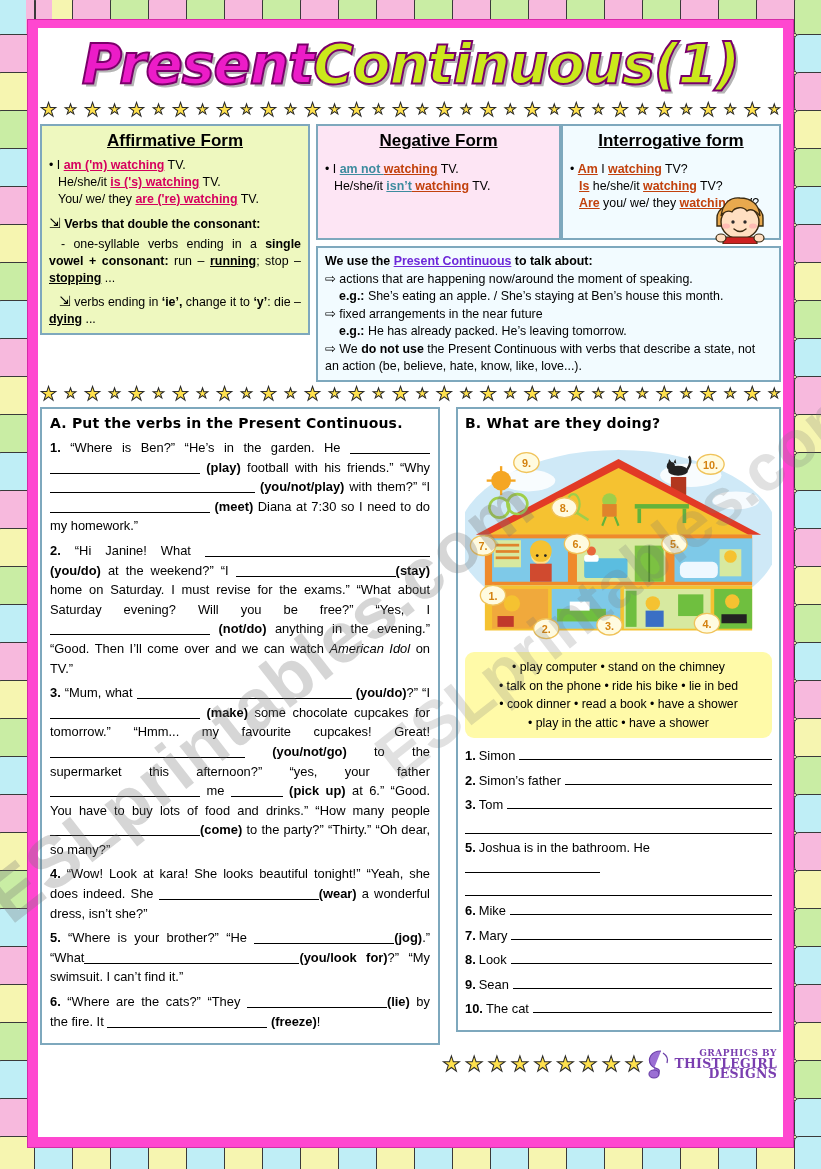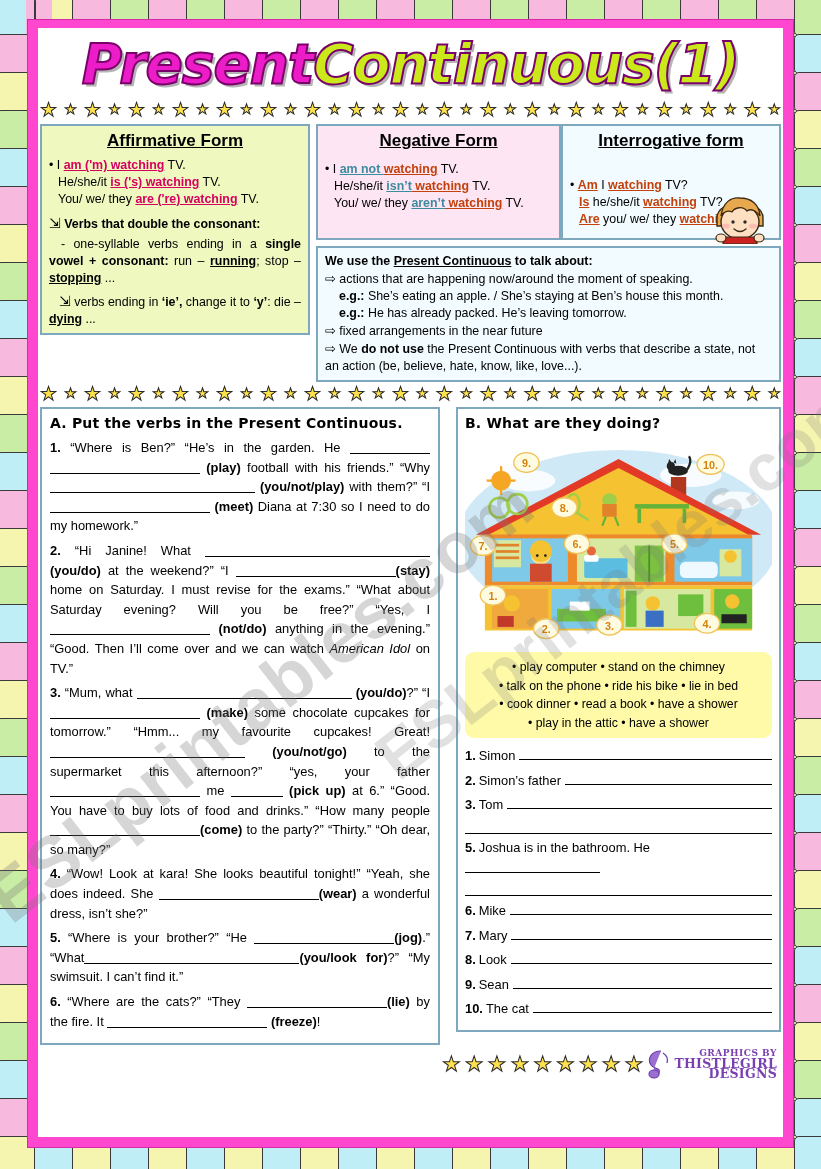--- a/index.html
+++ b/index.html
@@ -92,21 +92,21 @@
   #box-use{background:#f2fbff;position:relative;}
   .ln{font-size:12.4px;line-height:17px;font-family:"Liberation Sans",sans-serif;}
   .bul{color:#000;}
   .red-u{color:#d6005e;font-weight:bold;text-decoration:underline;}
   .teal-u{color:#3d8b9e;font-weight:bold;text-decoration:underline;}
   .mag-u{color:#c2410c;font-weight:bold;text-decoration:underline;}
   .arrow{font-size:13px;}
   .bld{font-weight:bold;}
   .und{text-decoration:underline;font-weight:bold;}
   .just{text-align:justify;}
-  .pc-pink{color:#000000;font-weight:bold;text-decoration:underline;}
+  .pc-pink{color:#6d28d9;font-weight:bold;text-decoration:underline;}
   
   #boy{position:absolute;right:6px;bottom:-6px;width:66px;height:52px;z-index:14;}
   
   #ex-wrap{position:relative;z-index:12;display:flex;gap:16px;padding:3px 2px 0 2px;align-items:flex-start;}
   #ex-a{width:400px;border:2px solid #7ea8bd;padding:6px 8px 7px 8px;box-sizing:border-box;background:transparent;}
   #ex-b{flex:1;border:2px solid #7ea8bd;padding:6px 7px 7px 7px;box-sizing:border-box;background:transparent;}
   .ex-title{
     font-family:"DejaVu Sans",sans-serif;font-weight:bold;font-size:14px;
     margin-bottom:7px;letter-spacing:.2px;
   }
@@ -364,28 +364,25 @@
 
         <div class="gbox" id="box-neg">
           <h3>Negative Form</h3>
           <div class="ln" style="margin-top:10px">
             <span class="bul">•</span>
             <span>I </span><span class="teal-u">am not </span><span class="mag-u">watching</span><span> TV.</span>
           </div>
           <div class="ln" style="padding-left:9px">
             <span>He/she/it </span><span class="teal-u">isn’t</span><span class="mag-u">  watching</span><span> TV.</span>
           </div>
-          <div class="ln" style="padding-left:9px">
-            <span>You/ we/ they </span><span class="teal-u">aren’t</span><span class="mag-u">  watching</span><span> TV.</span>
-          </div>
         </div>
 
         <div class="gbox" id="box-int">
           <h3>Interrogative form</h3>
-          <div class="ln" style="margin-top:26px">
+          <div class="ln" style="margin-top:10px">
             <span class="bul">•</span>
             <span class="mag-u">Am</span><span> I </span><span class="mag-u">watching</span><span> TV?</span>
           </div>
           <div class="ln" style="padding-left:9px">
             <span class="mag-u">Is</span><span>  he/she/it </span><span class="mag-u">watching</span><span> TV?</span>
           </div>
           <div class="ln" style="padding-left:9px">
             <span class="mag-u">Are</span><span>  you/ we/ they  </span><span class="mag-u">watching</span><span> TV?</span>
           </div>
 
@@ -409,26 +406,26 @@
         <div class="ln">
           <span class="bld">We use the </span><span class="pc-pink">Present Continuous</span><span class="bld"> to talk about:</span>
         </div>
         <div class="ln">
           <span class="arrow">⇨</span>
           <span>actions that are happening now/around the moment of speaking.</span>
         </div>
         <div class="ln" style="padding-left:14px">
           <span class="bld">e.g.:</span><span> She’s eating an apple. / She’s staying at Ben’s house this month.</span>
         </div>
-        <div class="ln" style="padding-left:14px">
-          <span class="bld">e.g.:</span><span> He has already packed. He’s leaving tomorrow.</span>
-        </div>
         <div class="ln">
           <span class="arrow">⇨</span>
           <span>fixed arrangements in the near future</span>
+        </div>
+        <div class="ln" style="padding-left:14px">
+          <span class="bld">e.g.:</span><span> He has already packed. He’s leaving tomorrow.</span>
         </div>
         <div class="ln">
           <span class="arrow">⇨</span>
           <span>We </span><span class="bld">do not use</span><span> the Present Continuous with verbs that describe a state, not an action (be, believe, hate, know, like, love...).</span>
         </div>
       </div>
     </div>
   </div>
 
   <div class="star-band" id="star-band-mid">

